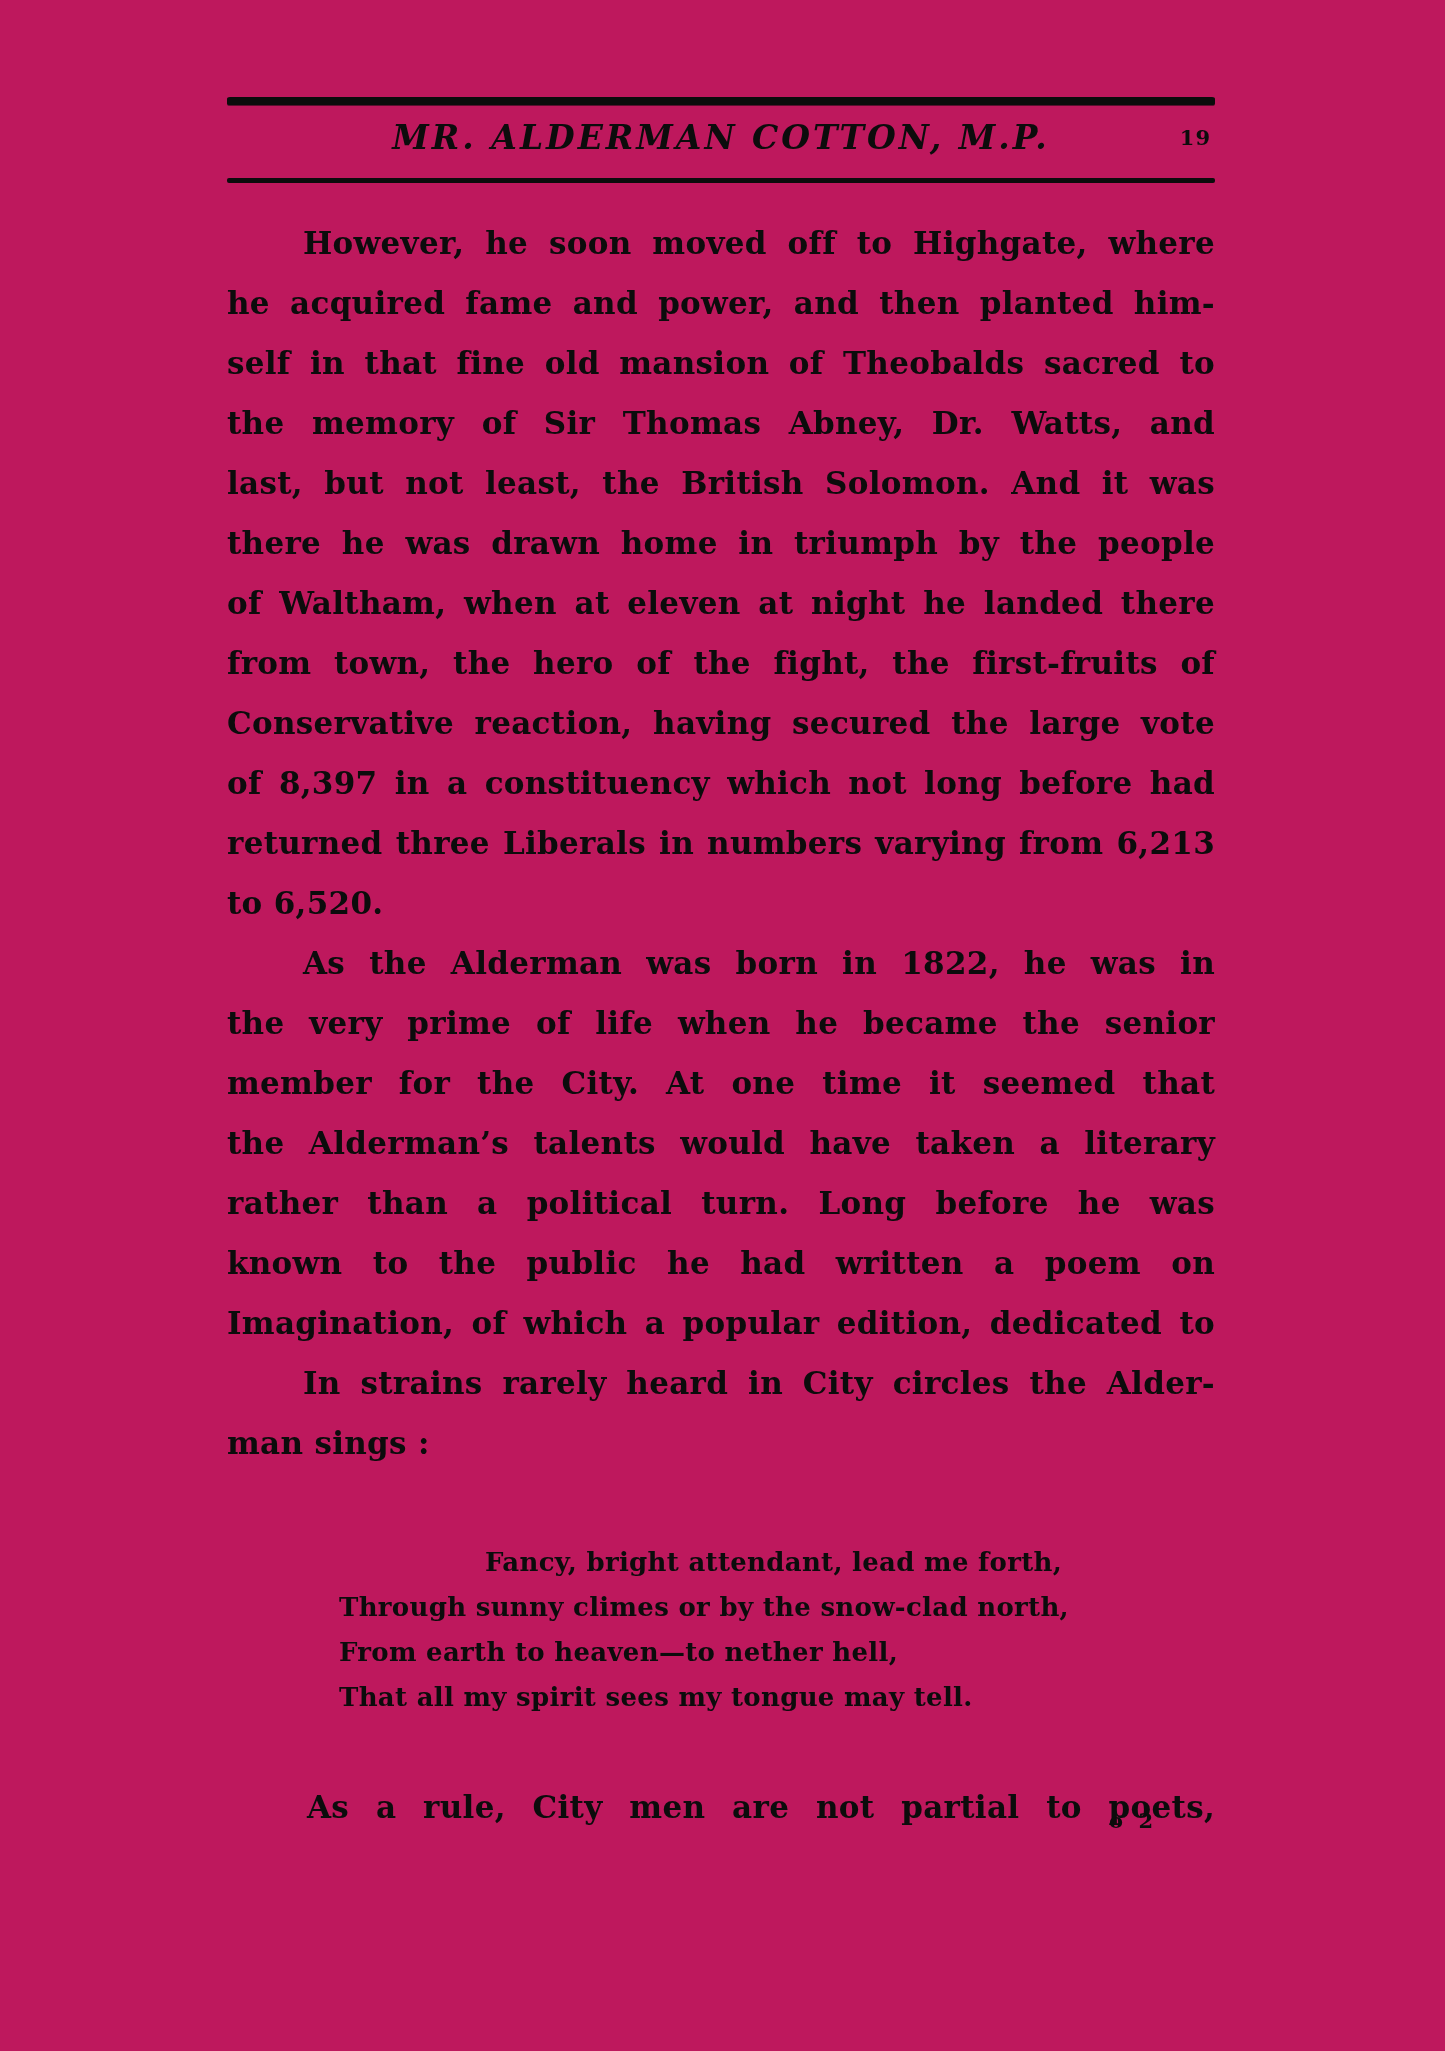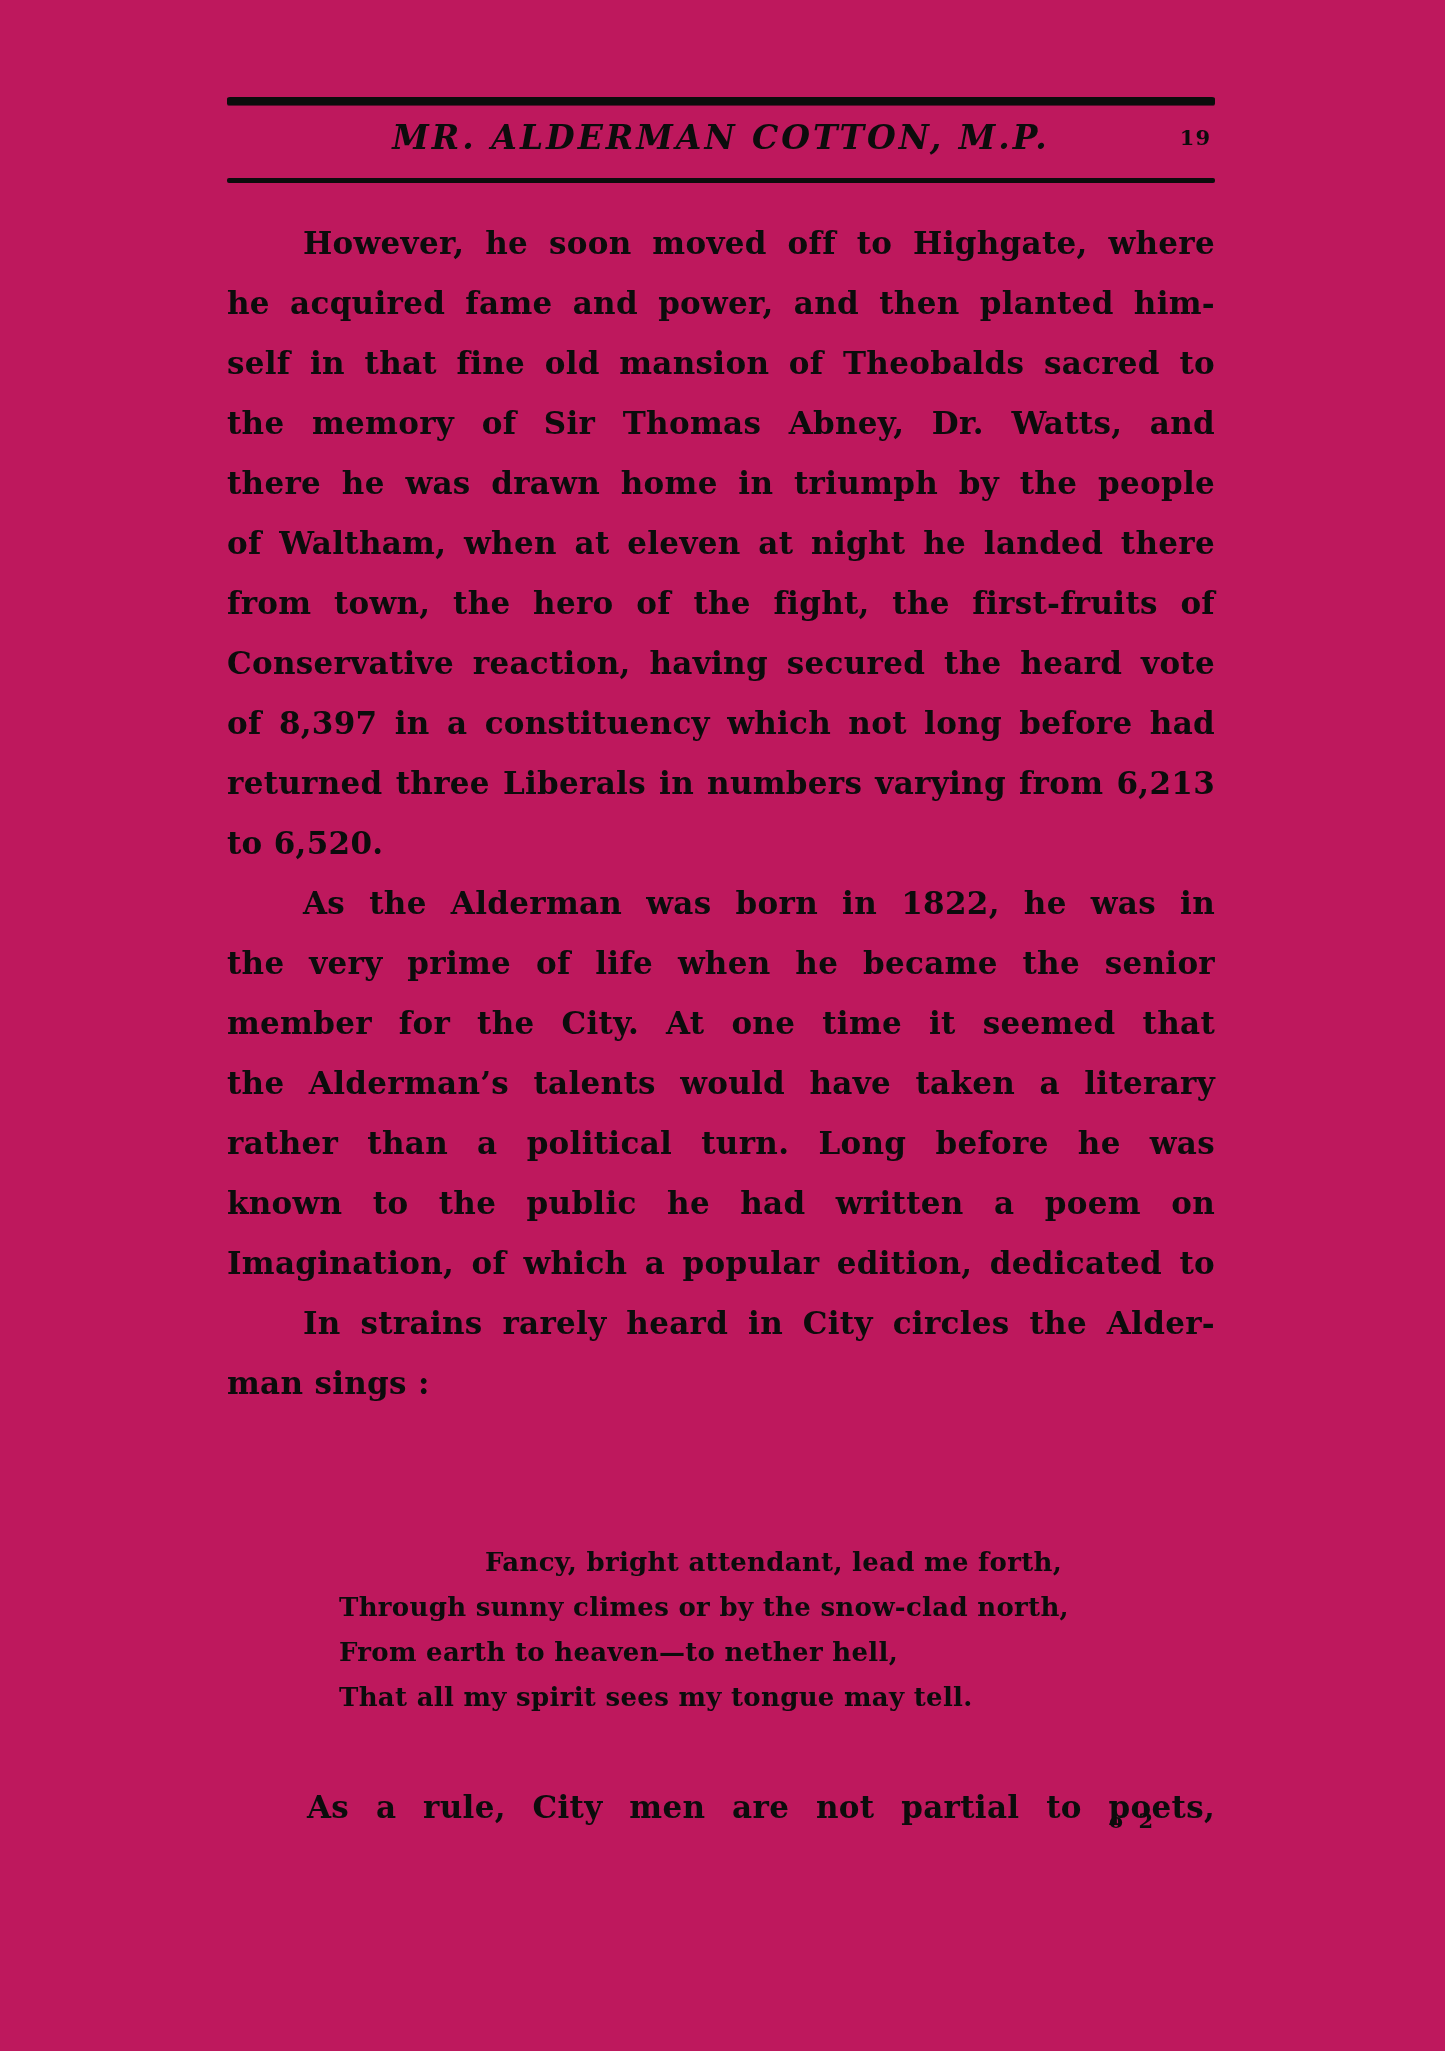--- a/index.html
+++ b/index.html
@@ -134,24 +134,25 @@
   </div>
 
   <div class="rule rule-bottom" style="background: rgb(12, 12, 12);"></div>
 
   <div class="body-text">
     <div>
       <div class="jline indent">However, he soon moved off to Highgate, where</div>
       <div class="jline">he acquired fame and power, and then planted him-</div>
       <div class="jline">self in that fine old mansion of Theobalds sacred to</div>
       <div class="jline">the memory of Sir Thomas Abney, Dr. Watts, and</div>
+      <div class="jline">last, but not least, the British Solomon.  And it was</div>
       <div class="jline">there he was drawn home in triumph by the people</div>
       <div class="jline">of Waltham, when at eleven at night he landed there</div>
       <div class="jline">from town, the hero of the fight, the first-fruits of</div>
-      <div class="jline">Conservative reaction, having secured the heard vote</div>
+      <div class="jline">Conservative reaction, having secured the large vote</div>
       <div class="jline">of 8,397 in a constituency which not long before had</div>
       <div class="jline">returned three Liberals in numbers varying from 6,213</div>
       <div class="lline">to 6,520.</div>
     </div>
 
     <div>
       <div class="jline indent">As the Alderman was born in 1822, he was in</div>
       <div class="jline">the very prime of life when he became the senior</div>
       <div class="jline">member for the City.  At one time it seemed that</div>
       <div class="jline">the Alderman’s talents would have taken a literary</div>

